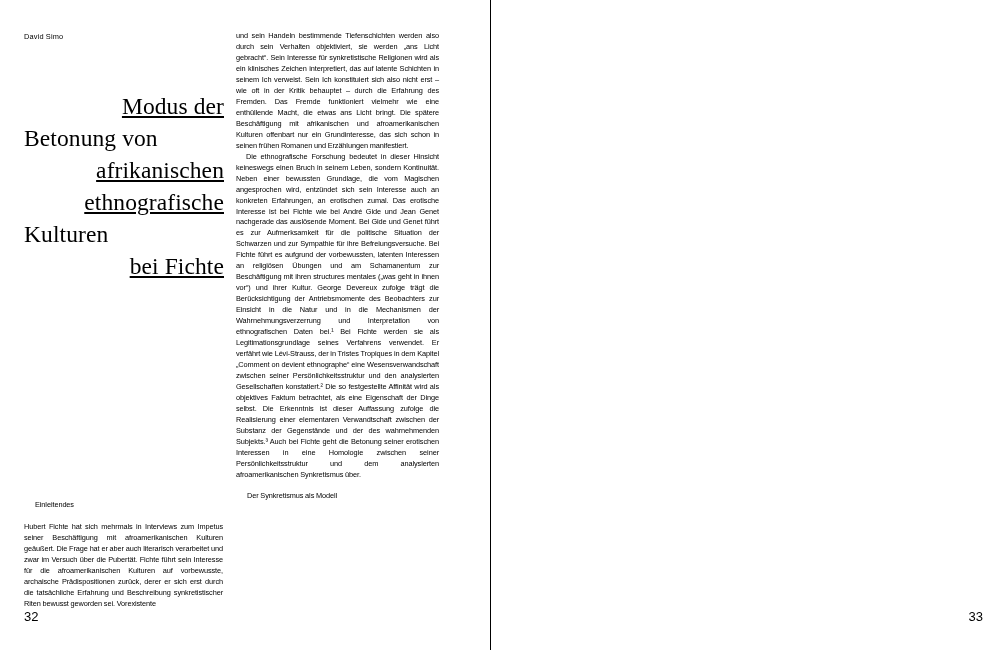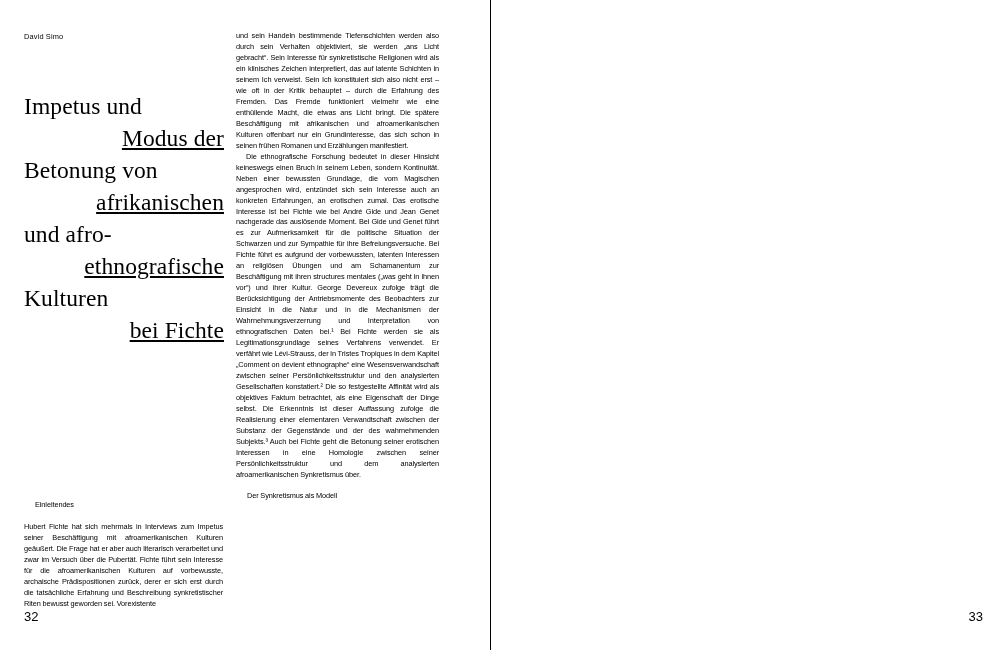--- a/index.html
+++ b/index.html
@@ -107,25 +107,23 @@
 </head>
 <body>
 
 <div class="spread">
 
   <div class="page page-left">
 
     <div class="running-head rh-left">David Simo</div>
 
     <div class="title-block">
-      <span class="title-line tl-left">Impetus und</span>
       <span class="title-line tl-right">Modus der</span>
       <span class="title-line tl-left">Betonung von</span>
       <span class="title-line tl-right">afrikanischen</span>
-      <span class="title-line tl-left">und afro-</span>
       <span class="title-line tl-right">ethnografische</span>
       <span class="title-line tl-left">Kulturen</span>
       <span class="title-line tl-right">bei Fichte</span>
     </div>
 
     <div class="col col-intro">
       <p class="subhead">Einleitendes</p>
       <p>Hubert Fichte hat sich mehrmals in Interviews zum Impetus seiner Beschäftigung mit afroamerikanischen Kulturen geäußert. Die Frage hat er aber auch literarisch verarbeitet und zwar im Versuch über die Pubertät. Fichte führt sein Interesse für die afroamerikanischen Kulturen auf vorbewusste, archaische Prädispositionen zurück, derer er sich erst durch die tatsächliche Erfahrung und Beschreibung synkretistischer Riten bewusst geworden sei. Vorexistente</p>
     </div>
 

